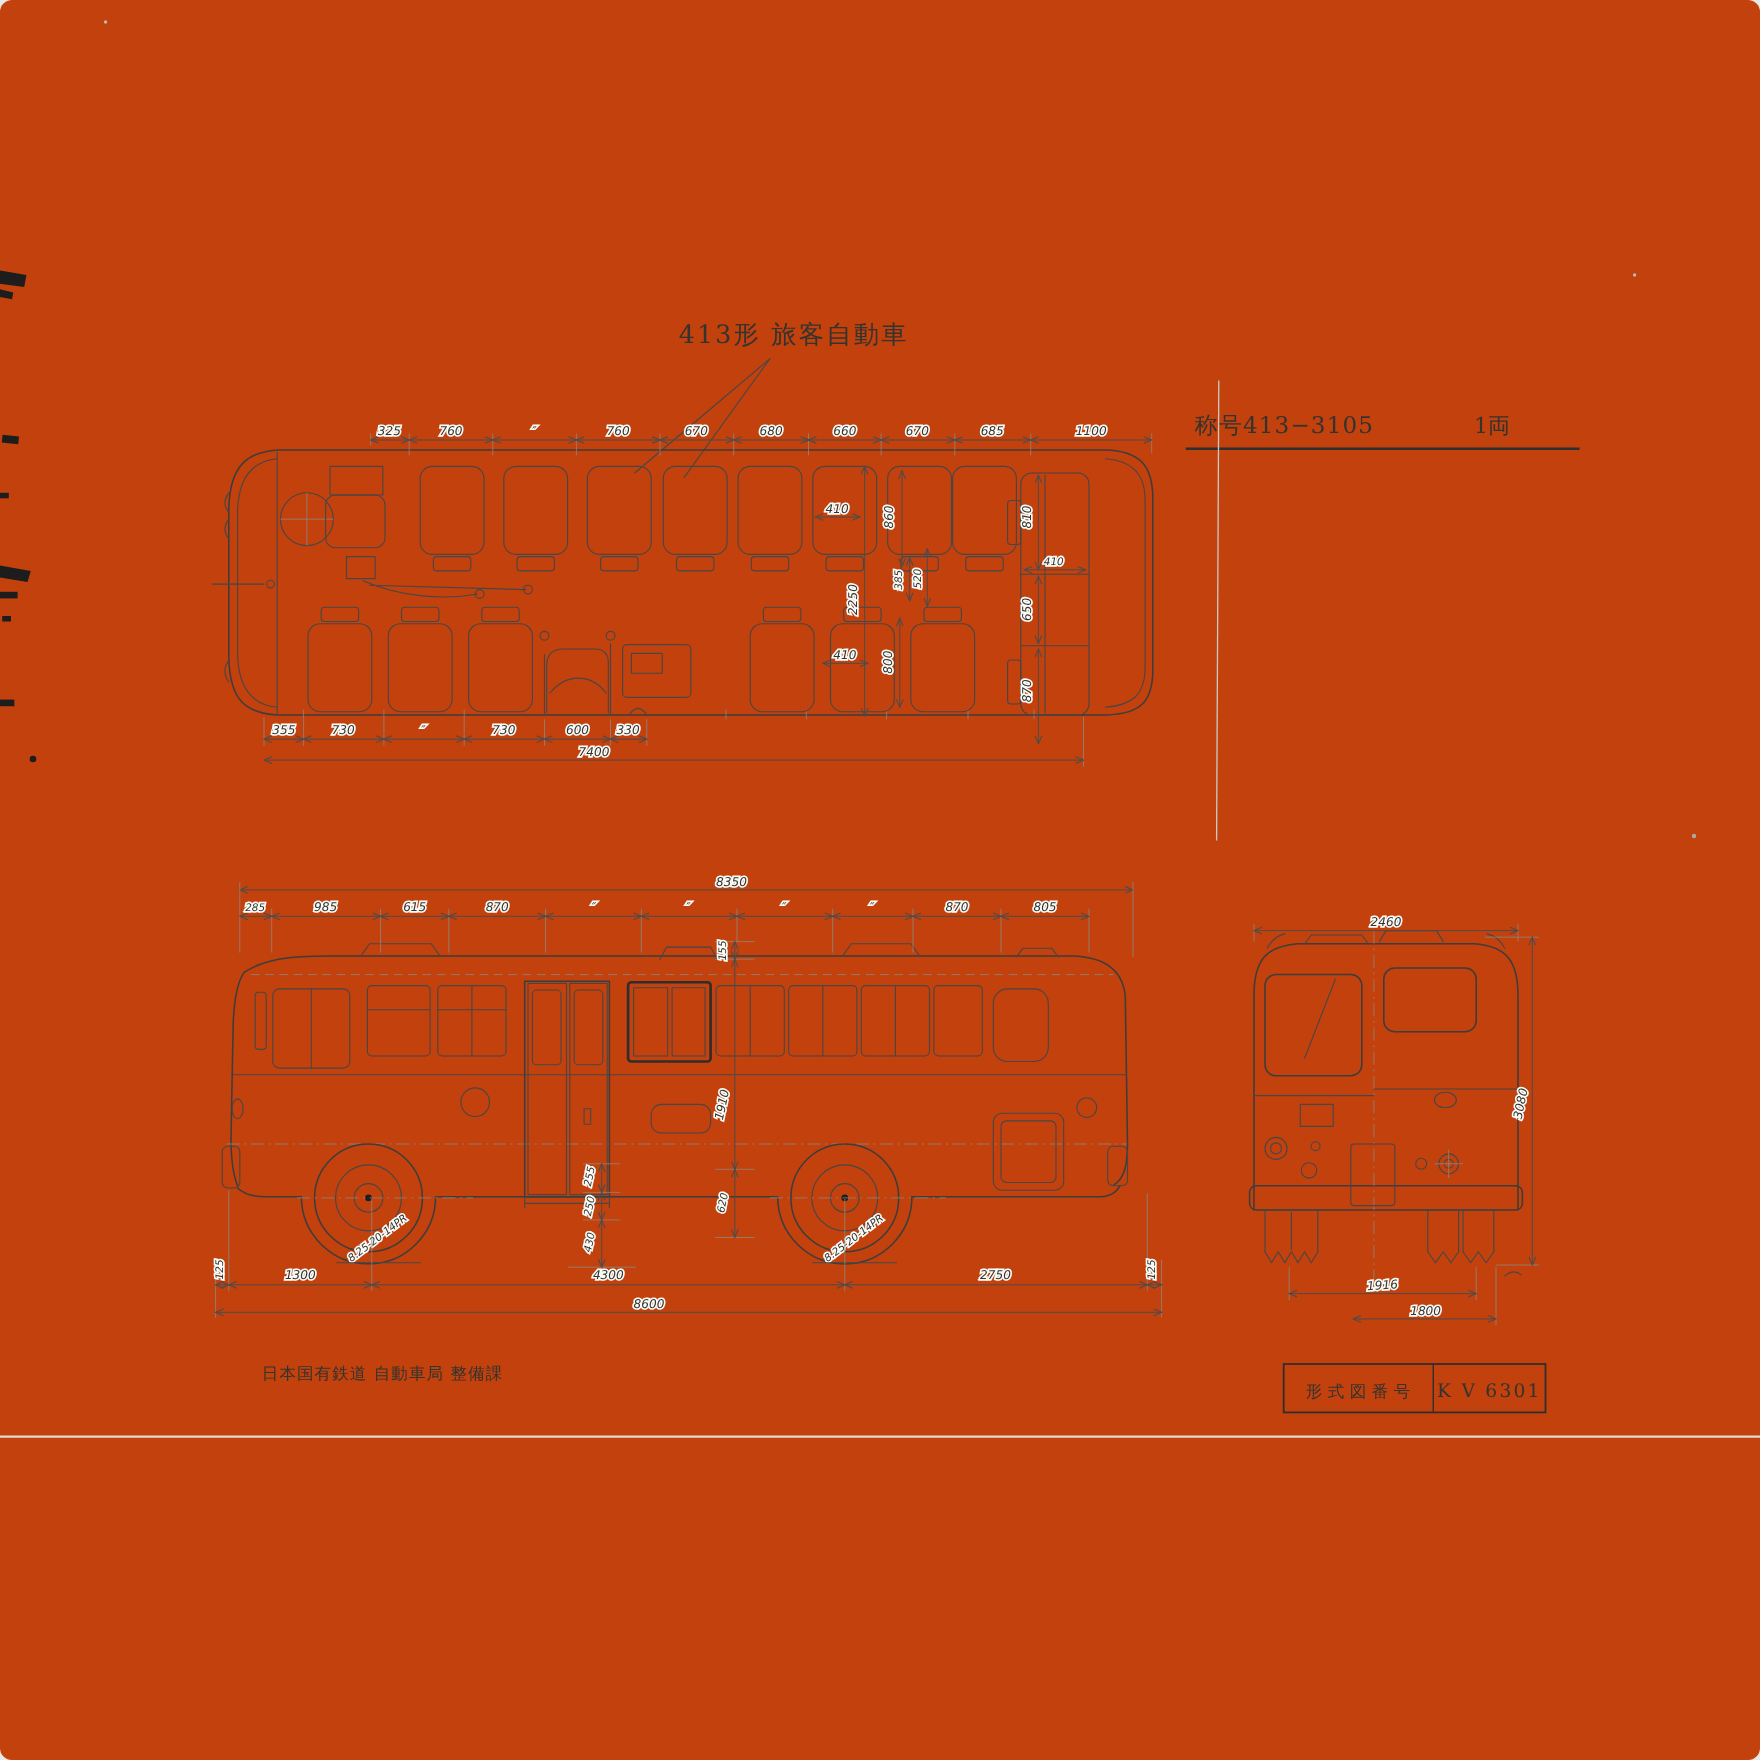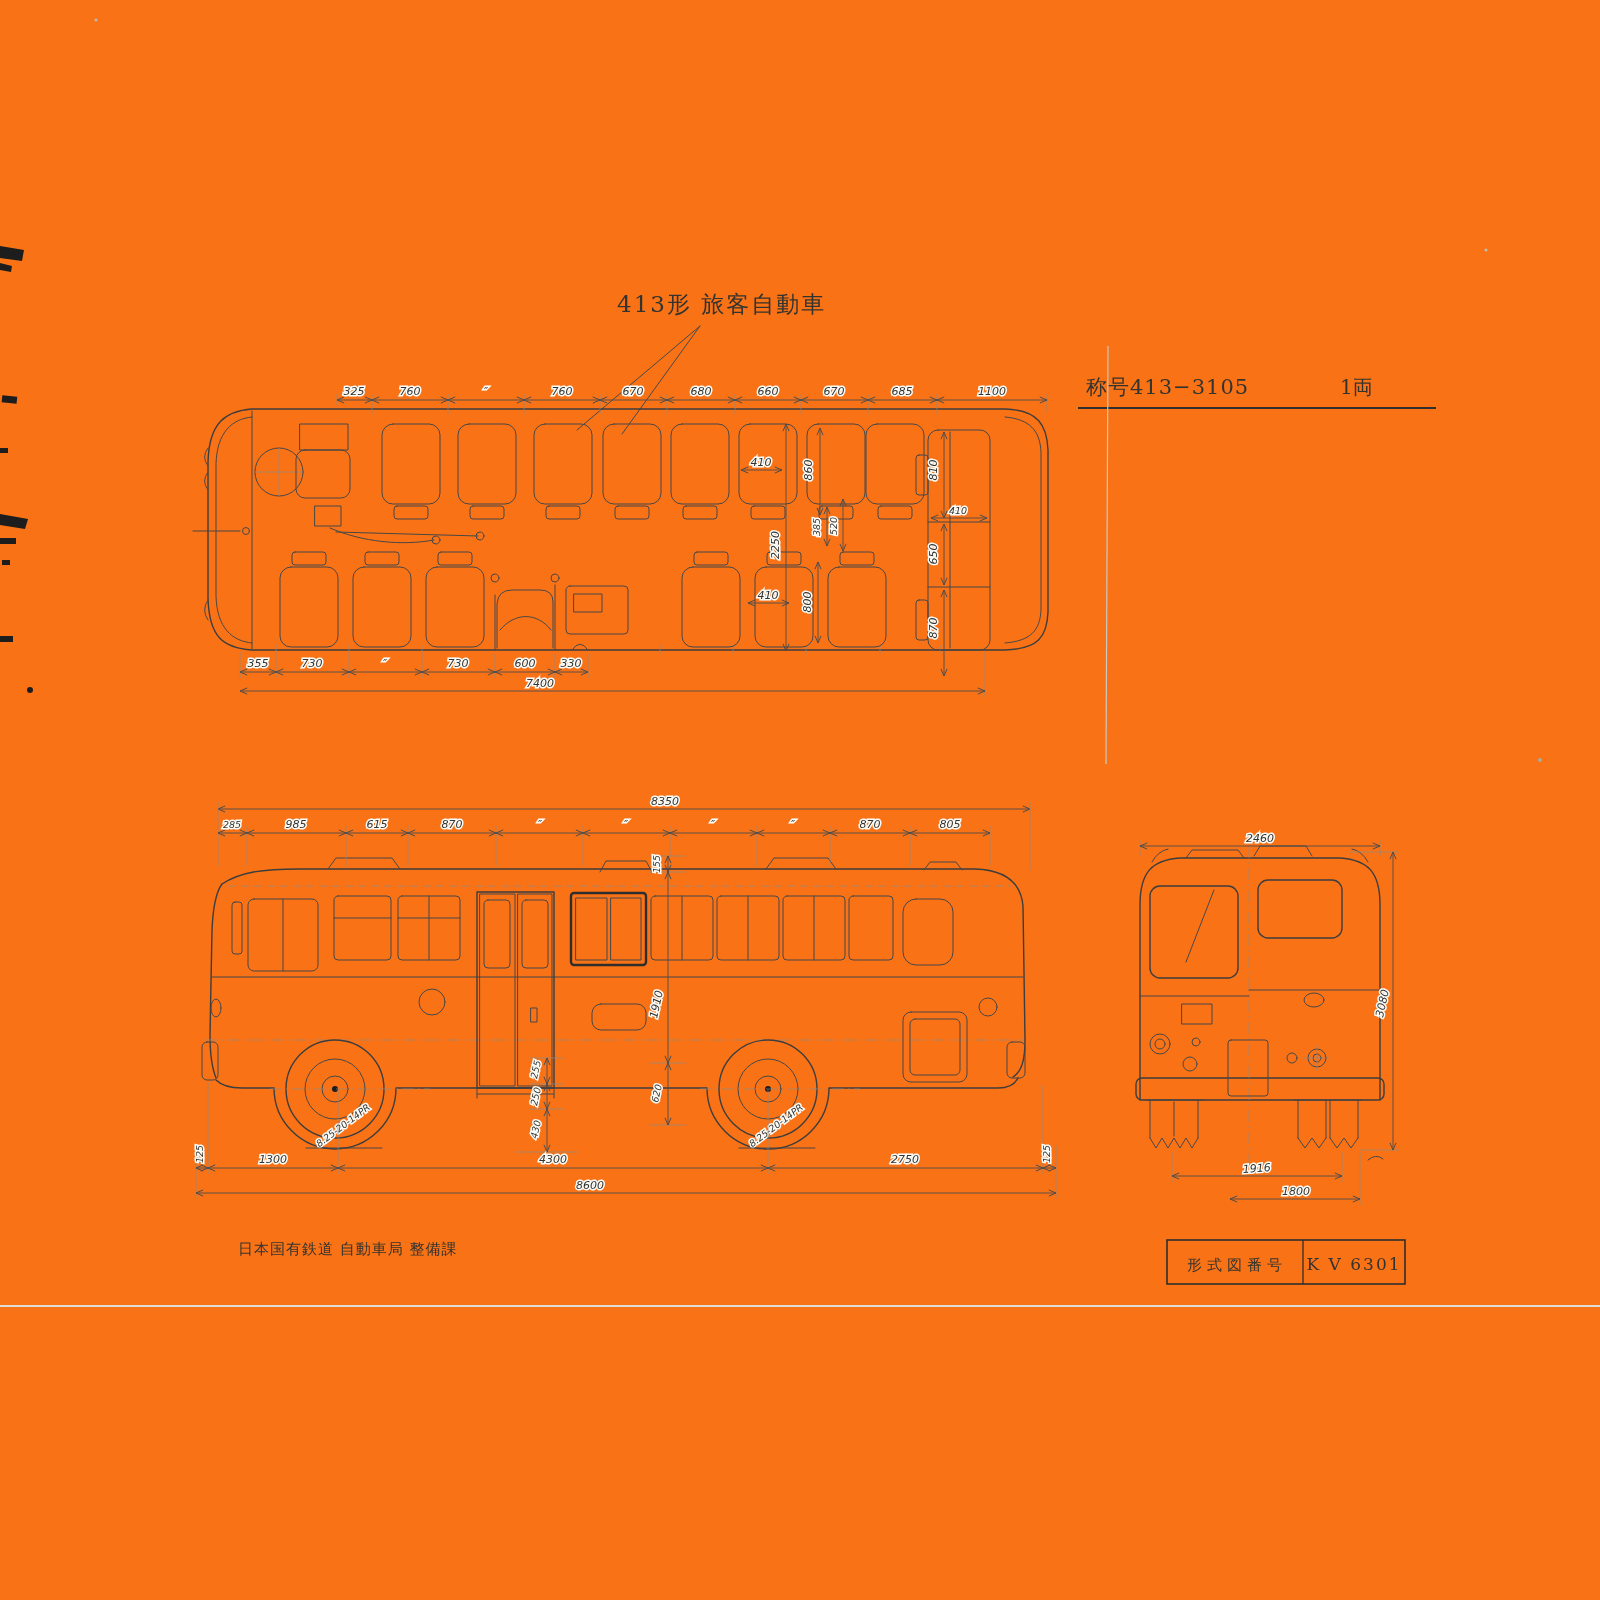--- a/index.html
+++ b/index.html
@@ -1,17 +1,17 @@
 <!DOCTYPE html>
 <html><head>
 <meta charset="utf-8">
 <style>
   html,body{margin:0;padding:0;background:#e8e8e4;}
-  .page{position:relative;width:1600px;height:1600px;background:#f97316;overflow:hidden;
-        font-family:"Liberation Sans", sans-serif;}
+  .page{position:relative;width:1600px;height:1600px;background:#c2410c;overflow:hidden;
+        font-family:"Liberation Sans", sans-serif;border-radius:11px;}
   svg{position:absolute;left:0;top:0;}
   
   .ln  {fill:none;stroke:#3d3d3d;stroke-width:1.4;stroke-linecap:round;stroke-linejoin:round;}
   .ln2 {fill:none;stroke:#474747;stroke-width:1;stroke-linecap:round;stroke-linejoin:round;}
   .bold{fill:none;stroke:#2e2e2e;stroke-width:2.4;}
   .dimln{fill:none;stroke:#4c4c4c;stroke-width:.9;}
   .ext {fill:none;stroke:#8a8a86;stroke-width:.7;}
   .dash{stroke-dasharray:8 5;}
   .dashdot{stroke-dasharray:12 4 2 4;}
   .blob{fill:#1d1d1d;stroke:none;}

